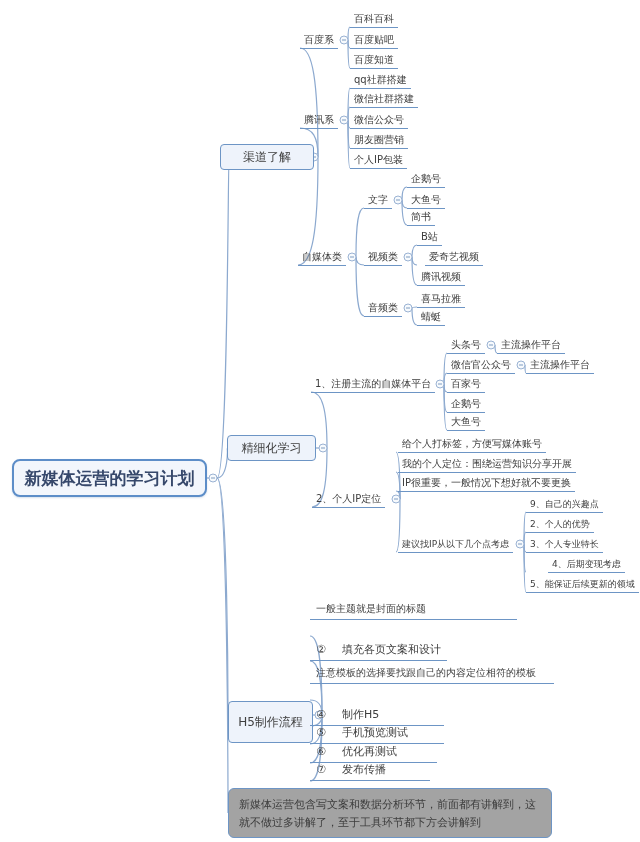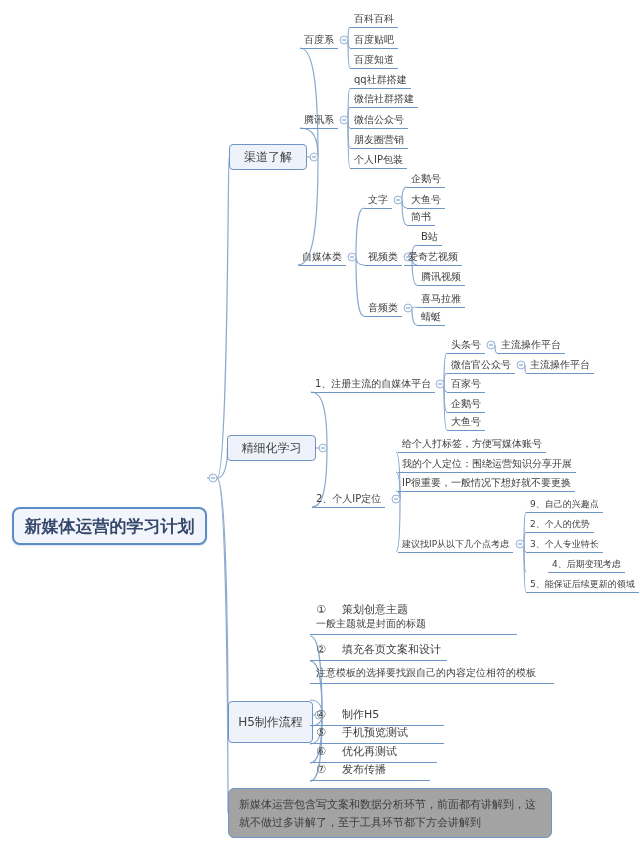--- a/index.html
+++ b/index.html
@@ -24,21 +24,20 @@
     border:1.5px solid #6d95c5;background:#eef3fb;border-radius:4px;
     display:flex;align-items:center;justify-content:center;
     font-size:12px;color:#3f3f3f;
   }
   .root{
     position:absolute;box-sizing:border-box;
     border:2.5px solid #5c8dc8;background:#f2f6fc;border-radius:8px;
     display:flex;align-items:center;justify-content:center;
     font-size:17px;font-weight:bold;color:#36486b;
     box-shadow:0 1px 2px rgba(90,130,180,.25);
-    margin-top:48px;
   }
   .notebox{
     position:absolute;box-sizing:border-box;
     border:1.5px solid #6d95c5;background:#a3a3a3;border-radius:6px;
     font-size:11px;line-height:1.6;color:#3c3c3c;
     padding:7px 10px;
   }
   
   .step{
     position:absolute;left:310px;
@@ -165,21 +164,21 @@
       <line x1="518" y1="544" x2="522" y2="544" stroke="#7f9cc0" stroke-width="1"></line>
     </g>
     <g>
       <circle cx="319" cy="715" r="4" fill="#f7fafd" stroke="#9ab2d3" stroke-width="1"></circle>
       <line x1="317" y1="715" x2="321" y2="715" stroke="#7f9cc0" stroke-width="1"></line>
     </g>
   </svg>
 
 <div class="root" style="left:12px;top:459px;width:195px;height:38px">新媒体运营的学习计划</div>
 
-<div class="box" style="left:229px;top:144px;width:78px;height:26px">渠道了解</div>
+<div class="box" style="left:220px;top:144px;width:94px;height:26px">渠道了解</div>
 <div class="box" style="left:227px;top:435px;width:89px;height:26px">精细化学习</div>
 <div class="box" style="left:228px;top:701px;width:85px;height:42px">H5制作流程</div>
 
 <div class="ln" style="left:300px;top:32px">百度系</div>
 <div class="ln" style="left:350px;top:11px">百科百科</div>
 <div class="ln" style="left:350px;top:32px">百度贴吧</div>
 <div class="ln" style="left:350px;top:52px">百度知道</div>
 
 <div class="ln" style="left:300px;top:112px">腾讯系</div>
 <div class="ln" style="left:350px;top:72px">qq社群搭建</div>
@@ -188,21 +187,21 @@
 <div class="ln" style="left:350px;top:132px">朋友圈营销</div>
 <div class="ln" style="left:350px;top:152px">个人IP包装</div>
 
 <div class="ln" style="left:298px;top:249px">自媒体类</div>
 <div class="ln" style="left:364px;top:192px">文字</div>
 <div class="ln" style="left:407px;top:171px">企鹅号</div>
 <div class="ln" style="left:407px;top:192px">大鱼号</div>
 <div class="ln" style="left:407px;top:209px">简书</div>
 <div class="ln" style="left:364px;top:249px">视频类</div>
 <div class="ln" style="left:417px;top:229px">B站</div>
-<div class="ln" style="left:404px;top:249px">爱奇艺视频</div>
+<div class="ln" style="left:425px;top:249px">爱奇艺视频</div>
 <div class="ln" style="left:417px;top:269px">腾讯视频</div>
 <div class="ln" style="left:364px;top:300px">音频类</div>
 <div class="ln" style="left:417px;top:291px">喜马拉雅</div>
 <div class="ln" style="left:417px;top:309px">蜻蜓</div>
 
 <div class="ln" style="left:311px;top:376px">1、注册主流的自媒体平台</div>
 <div class="ln" style="left:447px;top:337px">头条号</div>
 <div class="ln" style="left:497px;top:337px">主流操作平台</div>
 <div class="ln" style="left:447px;top:357px">微信官公众号</div>
 <div class="ln" style="left:526px;top:357px">主流操作平台</div>
@@ -215,21 +214,20 @@
 <div class="ln" style="left:398px;top:456px">我的个人定位：围绕运营知识分享开展</div>
 <div class="ln" style="left:398px;top:475px">IP很重要，一般情况下想好就不要更换</div>
 <div class="xs" style="left:398px;top:537px">建议找IP从以下几个点考虑</div>
 <div class="xs" style="left:526px;top:497px">9、自己的兴趣点</div>
 <div class="xs" style="left:526px;top:517px">2、个人的优势</div>
 <div class="xs" style="left:526px;top:537px">3、个人专业特长</div>
 <div class="xs" style="left:548px;top:557px">4、后期变现考虑</div>
 <div class="xs" style="left:526px;top:577px">5、能保证后续更新的领域</div>
 
 <div class="step" style="top:600px;min-width:195px">
-  <div class="l1"><span class="num">①</span><span>策划创意主题</span></div>
   <div class="note">一般主题就是封面的标题</div>
 </div>
 <div class="step" style="top:640px;min-width:122px">
   <div class="l1"><span class="num">②</span><span>填充各页文案和设计</span></div>
 </div>
 <div class="step" style="top:664px;min-width:232px">
   <div class="note">注意模板的选择要找跟自己的内容定位相符的模板</div>
 </div>
 <div class="step" style="top:705px;min-width:122px">
   <div class="l1"><span class="num">④</span><span>制作H5</span></div>

